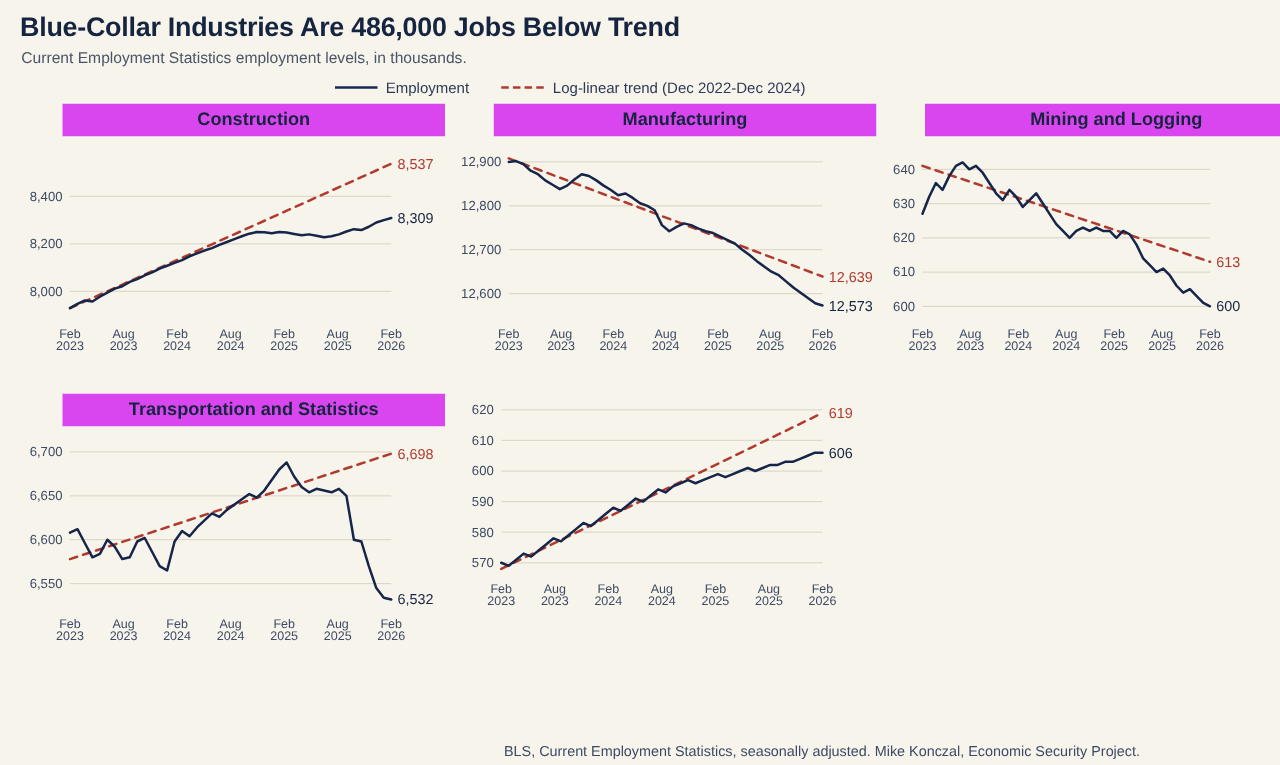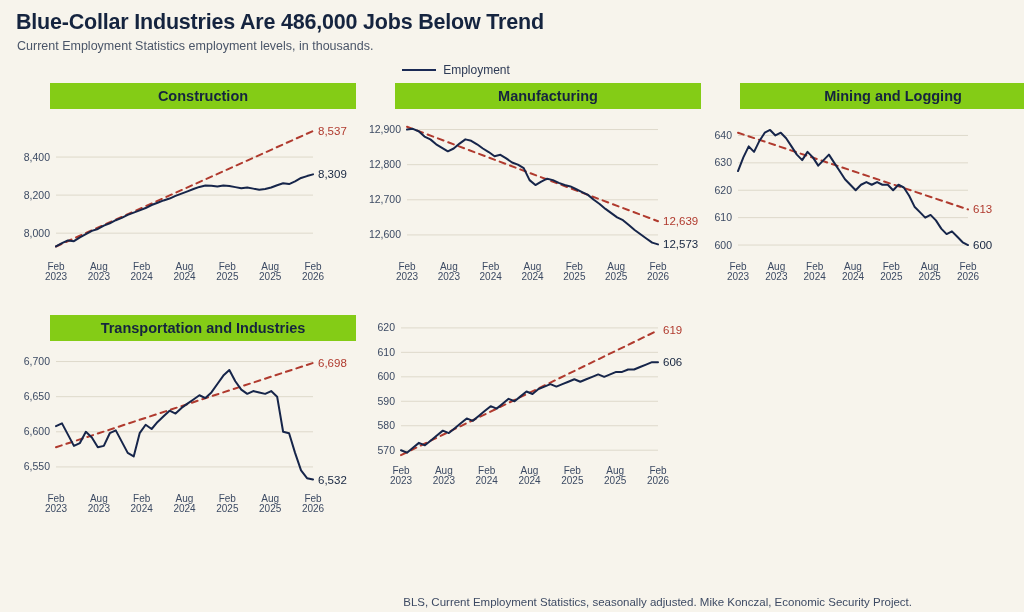--- a/index.html
+++ b/index.html
@@ -31,21 +31,21 @@
     position:relative;
     display:grid;
     grid-template-columns:345px 345px 310px;
     grid-template-rows:232px 250px;
     column-gap:0px;
     row-gap:0px;
     margin-top:2px;
   }
   .panel{position:relative;}
   .panel-title{
-    background:#84cc16;
+    background:#d946ef;
     text-align:center;
     font-size:14.5px;
     font-weight:bold;
     color:#15243f;
     padding:5px 0 5px 0;
     margin:0 0 2px 0;
     width:306px;
     margin-left:36px;
   }
   .plot{position:relative;width:100%;height:175px;}
@@ -66,20 +66,24 @@
 <body>
 
 <div class="page">
   <div class="title">Blue-Collar Industries Are 486,000 Jobs Below Trend</div>
   <div class="subtitle">Current Employment Statistics employment levels, in thousands.</div>
 
   <div class="legend">
     <div class="legend-item">
       <span class="legend-line"></span>
       <span>Employment</span>
+    </div>
+    <div class="legend-item">
+      <span class="legend-line dashed"></span>
+      <span>Log-linear trend (Dec 2022-Dec 2024)</span>
     </div>
   </div>
 
   <div class="grid">
     <div class="panel">
       <div class="panel-title">Construction</div>
       <div class="plot">
           <svg width="345" height="175" viewBox="0 0 345 175">
             <line x1="42" x2="299" y1="122.16666666666667" y2="122.16666666666667" class="gridline"></line>
             <text x="36" y="125.66666666666667" text-anchor="end" class="tick-label">8,000</text>
@@ -170,21 +174,21 @@
             <text x="264" y="159" text-anchor="middle" class="xtick">Feb</text>
             <text x="264" y="169" text-anchor="middle" class="xtick">2026</text>
             <line x1="34" y1="21.700000000000003" x2="264" y2="98.41999999999999" class="trend-line"></line>
             <path d="M34.00 60.06 L39.35 46.36 L44.70 35.40 L50.05 40.88 L55.40 29.92 L60.74 21.70 L66.09 18.96 L71.44 24.44 L76.79 21.70 L82.14 27.18 L87.49 35.40 L92.84 43.62 L98.19 49.10 L103.53 40.88 L108.88 46.36 L114.23 54.58 L119.58 49.10 L124.93 43.62 L130.28 51.84 L135.63 60.06 L140.98 68.28 L146.33 73.76 L151.67 79.24 L157.02 73.76 L162.37 71.02 L167.72 73.76 L173.07 71.02 L178.42 73.76 L183.77 73.76 L189.12 79.24 L194.47 73.76 L199.81 76.50 L205.16 84.72 L210.51 95.68 L215.86 101.16 L221.21 106.64 L226.56 103.90 L231.91 109.38 L237.26 117.60 L242.60 123.08 L247.95 120.34 L253.30 125.82 L258.65 131.30 L264.00 134.04 " class="series-line"></path>
             <text x="269" y="138.04" class="endlabel blue">600</text>
             <text x="269" y="102.41999999999999" class="endlabel red">613</text>
           </svg>
         </div>
     </div>
     <div class="panel">
-      <div class="panel-title">Transportation and Industries</div>
+      <div class="panel-title">Transportation and Statistics</div>
       <div class="plot">
           <svg width="345" height="175" viewBox="0 0 345 175">
             <line x1="42" x2="299" y1="123.92307692307692" y2="123.92307692307692" class="gridline"></line>
             <text x="36" y="127.42307692307692" text-anchor="end" class="tick-label">6,550</text>
             <line x1="42" x2="299" y1="88.7948717948718" y2="88.7948717948718" class="gridline"></line>
             <text x="36" y="92.2948717948718" text-anchor="end" class="tick-label">6,600</text>
             <line x1="42" x2="299" y1="53.66666666666667" y2="53.66666666666667" class="gridline"></line>
             <text x="36" y="57.16666666666667" text-anchor="end" class="tick-label">6,650</text>
             <line x1="42" x2="299" y1="18.538461538461533" y2="18.538461538461533" class="gridline"></line>
             <text x="36" y="22.038461538461533" text-anchor="end" class="tick-label">6,700</text>

